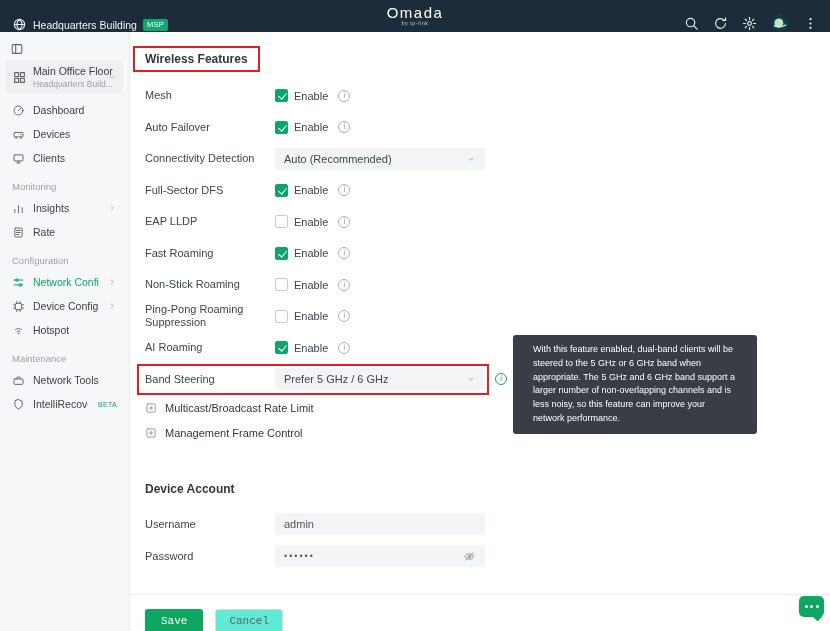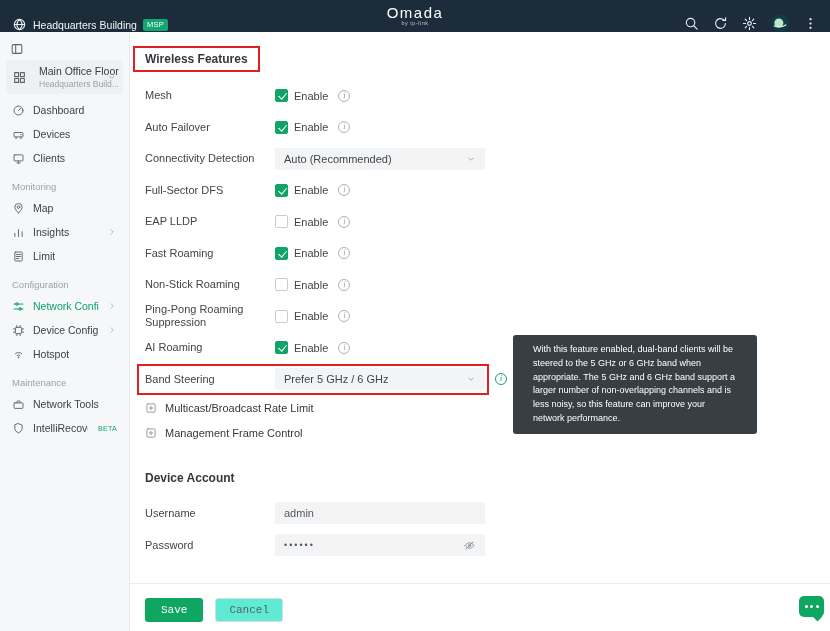--- a/index.html
+++ b/index.html
@@ -23,21 +23,21 @@
 
   
   .body{display:flex;height:599px}
   aside{width:130px;background:#f6f7f8;border-right:1px solid #e9ebed;flex:none;font-size:10.5px;overflow:hidden}
   main{flex:1;position:relative;padding:14px 15px 0 15px;background:#fff}
 
   
   .collapse{margin:10px 10px 2px;height:14px}
   .collapse span{width:14px;height:14px;display:inline-flex;color:#5c6670;cursor:pointer}
   .collapse svg{width:100%;height:100%}
-  .site{display:flex;align-items:center;gap:12px;margin:4px 6px;padding:5px 6px;background:#eef0f2;border-radius:4px;cursor:pointer}
+  .site{display:flex;align-items:center;gap:6px;margin:4px 6px;padding:5px 6px;background:#eef0f2;border-radius:4px;cursor:pointer}
   .site-ic{width:15px;height:15px;display:inline-flex;color:#5c6670;flex:none}
   .site-ic svg{width:100%;height:100%}
   .site-txt{min-width:0;flex:1}
   .site-name{font-size:10.5px;color:#3a4046;white-space:nowrap;overflow:hidden}
   .site-sub{font-size:8.5px;color:#9aa2a9;white-space:nowrap;overflow:hidden}
   .site-chev{width:10px;height:10px;color:#8f969c;flex:none}
   .site-chev svg{width:100%;height:100%}
   .sec-title{padding:11px 12px 4px;font-size:9.5px;color:#9aa2a9}
   .nav-item{display:flex;align-items:center;gap:8px;height:24px;padding:0 12px;color:#3c4248;cursor:pointer}
   .ni-icon{width:13px;height:13px;display:inline-flex;color:#5f6a74;flex:none}
@@ -59,21 +59,21 @@
   .cb.on::after{content:"";position:absolute;left:3.5px;top:1px;width:4px;height:7px;border:solid #fff;border-width:0 1.5px 1.5px 0;transform:rotate(40deg)}
   .cb-label{color:#3f454b}
   .info{width:12px;height:12px;border-radius:50%;border:1px solid #aeb4ba;color:#8f969c;font-size:8px;line-height:1;display:inline-flex;align-items:center;justify-content:center;font-family:"Liberation Serif",serif;font-style:italic;flex:none;cursor:pointer;margin-left:4px}
   .info.green{border-color:#10a36a;color:#10a36a}
   .select{width:210px;height:22px;background:#f3f4f5;border-radius:2px;display:flex;align-items:center;padding:0 9px;color:#3f454b;cursor:pointer;flex:none}
   .chev{margin-left:auto;width:10px;height:10px;color:#8f969c;flex:none}
   .hl-box{position:absolute;left:-8px;top:0;width:352px;height:31px;border:2px solid #e02020;pointer-events:none;z-index:3}
   #expanders{margin-top:0}
   .expander{display:flex;align-items:center;gap:8px;height:25px;color:#33383d;cursor:pointer}
   .plus{width:12px;height:12px;color:#8f969c;flex:none}
-  .acct-title{font-size:12px;font-weight:bold;color:#33383d;margin-top:26px}
+  .acct-title{font-size:12px;font-weight:bold;color:#33383d;margin-top:37px}
   .acct-rows{margin-top:12px}
   .acct-rows .form-row{height:32px}
   .input{width:210px;height:22px;background:#f3f4f5;border-radius:2px;display:flex;align-items:center;padding:0 9px;color:#55595e;cursor:text}
   .pw-dots{font-size:9px;letter-spacing:2px;color:#55595e}
   .eye{margin-left:auto;width:13px;height:13px;color:#8f969c;cursor:pointer}
   .footer-divider{border-top:1px solid #eceef0;margin:22px -15px 0 -15px}
   .btns{display:flex;gap:12px;margin-top:14px;align-items:center}
   .btn-save{background:#0fa661;color:#fff;border:none;border-radius:3px;padding:6px 16px;font-size:11px;font-family:Liberation Mono, monospace;cursor:pointer}
   .btn-cancel{background:#5eead4;color:#595f66;border:1px solid #d8dce0;border-radius:3px;padding:5px 13px;font-size:11px;font-family:Liberation Mono, monospace;cursor:pointer}
 
@@ -193,45 +193,36 @@
                 <rect x="2.5" y="3.5" width="11" height="7.5" rx="1"></rect>
                 <path d="M6 13.5h4M8 11v2.5"></path>
               </svg>
             </span>
             <span class="ni-label">Clients</span>
           </div>
           <div class="sec-title">Monitoring</div>
           <div class="nav-item">
             <span class="ni-icon">
               <svg viewBox="0 0 16 16" fill="none" stroke="currentColor" stroke-width="1.2" stroke-linecap="round" stroke-linejoin="round">
-                <path d="M8 13.5S3.5 9.5 3.5 6.3a4.5 4.5 0 0 1 9 0C12.5 9.5 8 13.5 8 13.5z"></path>
-                <circle cx="8" cy="6.3" r="1.6"></circle>
-              </svg>
-            </span>
-            <span class="ni-label">Map</span>
-          </div>
-          <div class="nav-item">
-            <span class="ni-icon">
-              <svg viewBox="0 0 16 16" fill="none" stroke="currentColor" stroke-width="1.2" stroke-linecap="round" stroke-linejoin="round">
                 <path d="M3.5 13V9M8 13V4.5M12.5 13V7"></path>
               </svg>
             </span>
             <span class="ni-label">Insights</span>
             <span class="ni-chev"><svg viewBox="0 0 16 16" fill="none" stroke="currentColor" stroke-width="1.2" stroke-linecap="round" stroke-linejoin="round">
                 <path d="M6.5 4.5L10 8l-3.5 3.5"></path>
               </svg></span>
           </div>
           <div class="nav-item">
             <span class="ni-icon">
               <svg viewBox="0 0 16 16" fill="none" stroke="currentColor" stroke-width="1.2" stroke-linecap="round" stroke-linejoin="round">
                 <rect x="3.5" y="2.5" width="9" height="11" rx="1"></rect>
                 <path d="M5.5 5.5h5M5.5 8h5M5.5 10.5h3"></path>
               </svg>
             </span>
-            <span class="ni-label">Limit</span>
+            <span class="ni-label">Rate</span>
           </div>
           <div class="sec-title">Configuration</div>
           <div class="nav-item active">
             <span class="ni-icon">
               <svg viewBox="0 0 16 16" fill="none" stroke="currentColor" stroke-width="1.2" stroke-linecap="round" stroke-linejoin="round">
                 <path d="M2.5 5h11M2.5 11h11"></path>
                 <circle cx="6" cy="5" r="1.6"></circle>
                 <circle cx="10" cy="11" r="1.6"></circle>
               </svg>
             </span>

